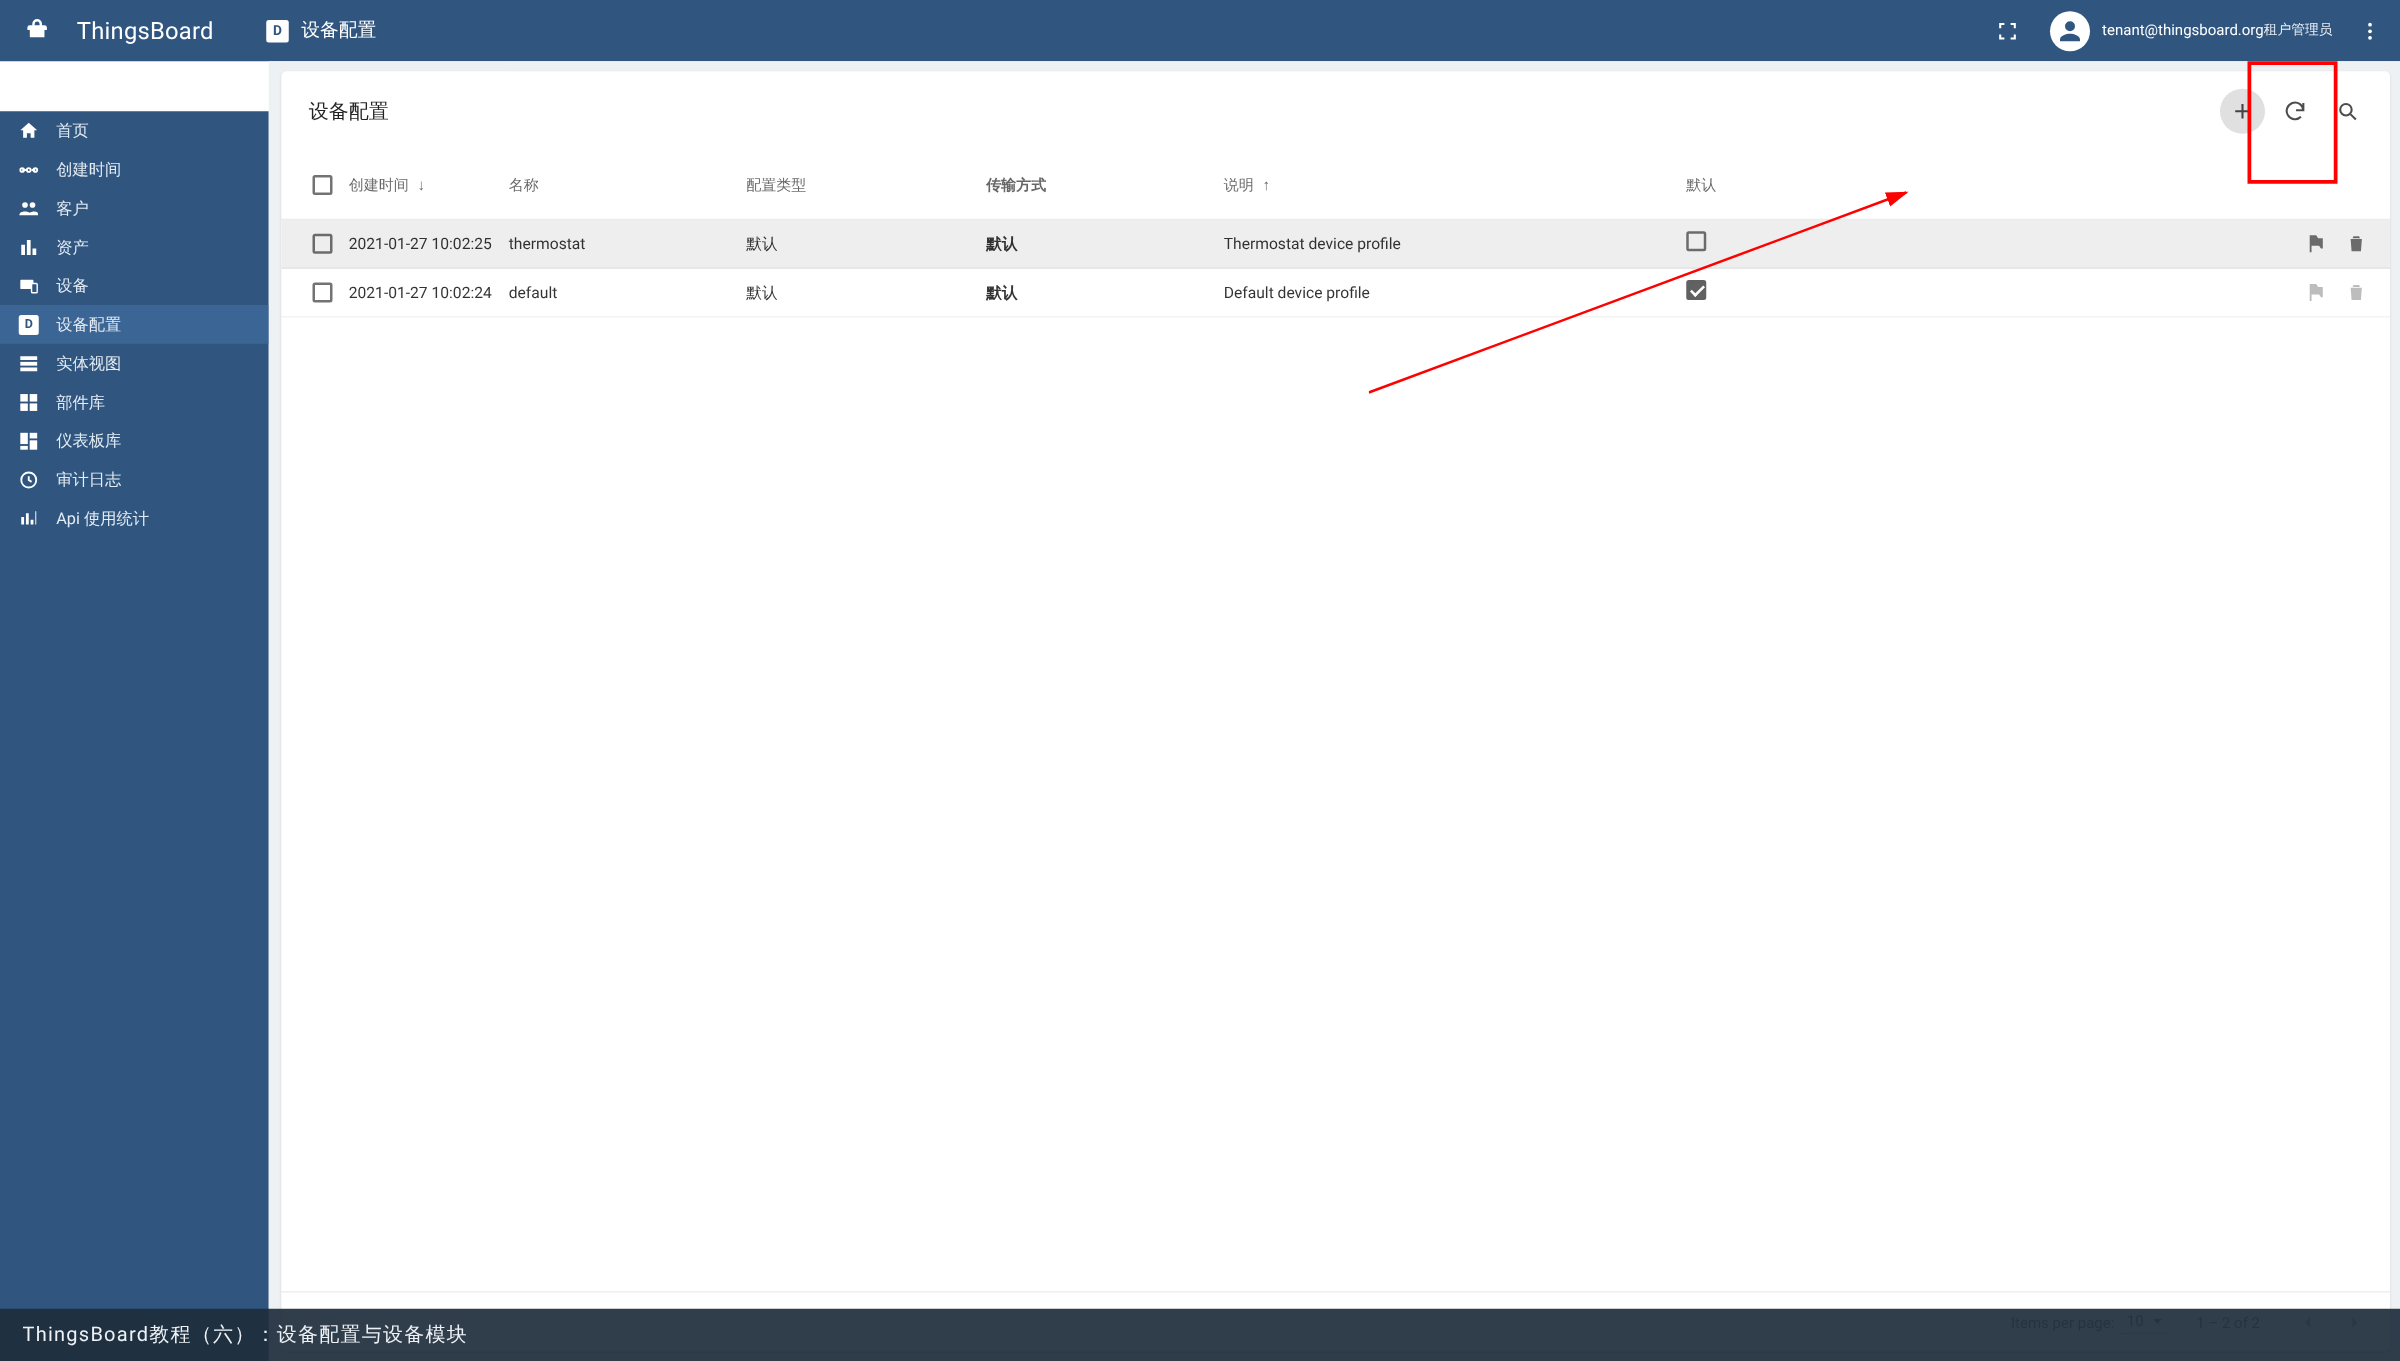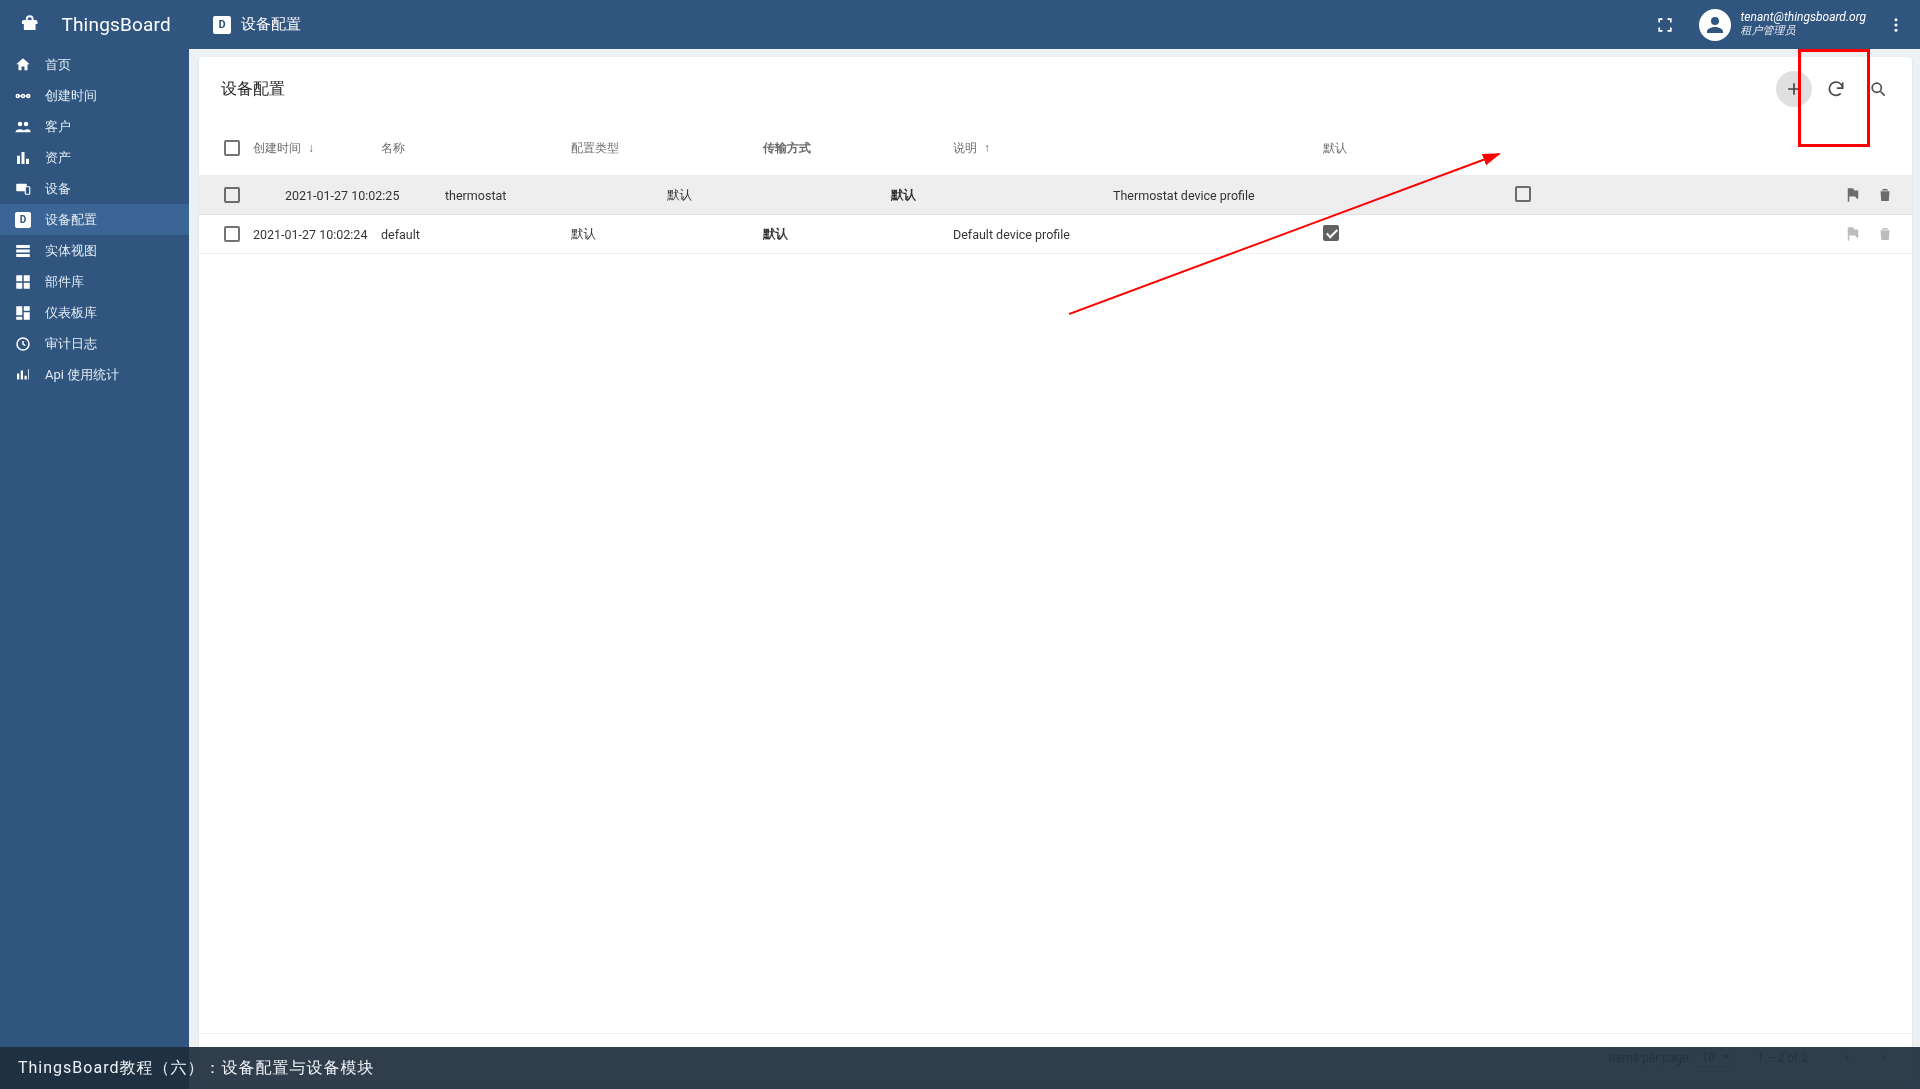--- a/index.html
+++ b/index.html
@@ -12,46 +12,46 @@
 .logo svg { width: 28px; height: 28px; margin-right: 8px; }
 .logo-text { font-size: 19px; font-weight: 400; letter-spacing: 0.2px; margin-left: 12px; }
 .breadcrumb { display: flex; align-items: center; padding-left: 24px; gap: 10px; font-size: 15px; }
 .breadcrumb .bcicon { width: 18px; height: 18px; display: inline-flex; align-items: center; justify-content: center; background: #fff; color: #305680; border-radius: 2px; font-weight: 700; font-size: 11px; }
 .top-spacer { flex: 1; }
 .top-actions { display: flex; align-items: center; gap: 8px; }
 .icon-btn { width: 40px; height: 40px; border-radius: 50%; display: inline-flex; align-items: center; justify-content: center; cursor: pointer; color: #fff; }
 .account { display: flex; align-items: center; gap: 10px; padding: 0 6px; }
 .account-avatar { width: 32px; height: 32px; border-radius: 50%; background: #fff; display: flex; align-items: center; justify-content: center; }
 .account-avatar svg { width: 24px; height: 24px; fill: #305680; }
-.account-info { display: flex; flex-direction: column; line-height: 1.15; font-size: 12px; font-style: italic; }
+.account-info { display: flex; flex-direction: row; line-height: 1.15; font-size: 12px; }
 .account-info .email { font-size: 12px; }
 .account-info .role { font-size: 11px; opacity: 0.9; }
 
 
 .body-row { flex: 1; display: flex; min-height: 0; }
-.sidebar { width: 189px; background: #305680; color: #fff; font-size: 13px; display: flex; flex-direction: column; }
+.sidebar { width: 215px; background: #305680; color: #fff; font-size: 13px; display: flex; flex-direction: column; margin-top: 40px; }
 .sidebar-item { display: flex; align-items: center; height: 31px; padding: 0 14px; gap: 13px; cursor: pointer; color: #e4ecf4; }
 .sidebar-item .si-icon { width: 18px; height: 18px; display: inline-flex; align-items: center; justify-content: center; }
 .sidebar-item.active { background: #3b6594; }
 
 
 .content { flex: 1; background: #eef1f4; padding: 8px 8px 8px 10px; display: flex; flex-direction: column; min-width: 0; position: relative; }
 .card { background: #fff; border-radius: 4px; box-shadow: 0 1px 2px rgba(0,0,0,0.12); flex: 1; display: flex; flex-direction: column; min-height: 0; }
 .card-header { display: flex; align-items: center; height: 64px; padding: 0 16px 0 22px; justify-content: space-between; }
 .card-title { font-size: 16px; font-weight: 500; color: rgba(0,0,0,0.87); }
 .card-tools { display: flex; align-items: center; gap: 6px; }
 .tool-btn { width: 36px; height: 36px; border-radius: 50%; display: inline-flex; align-items: center; justify-content: center; cursor: pointer; color: rgba(0,0,0,0.7); }
 .tool-btn.add { background: #e0e0e0; }
 .tool-btn svg { width: 20px; height: 20px; }
 
 
 .tbl-header, .tbl-row { display: flex; align-items: center; height: 40px; padding: 0 12px; font-size: 12px; color: rgba(0,0,0,0.6); }
 .tbl-header { height: 55px; border-bottom: 1px solid rgba(0,0,0,0.08); }
 .tbl-row { height: 39px; border-bottom: 1px solid rgba(0,0,0,0.06); color: rgba(0,0,0,0.8); font-size: 12.5px; }
-.tbl-row.hovered { background: #eeeeee; gap: 32px; }
+.tbl-row.hovered { background: #eeeeee; }
 .c-check { width: 42px; display:flex; justify-content:center; }
 .c-created { width: 128px; }
 .c-name { width: 190px; }
 .c-type { width: 192px; }
 .c-transport { width: 190px; font-weight: bold; }
 .c-desc { width: 370px; }
 .c-default { width: 70px; }
 .c-flex { flex: 1; }
 .c-actions { width: 78px; display:flex; gap:14px; justify-content:flex-end; padding-right:6px; }
 .sort-arrow { margin-left: 4px; }

